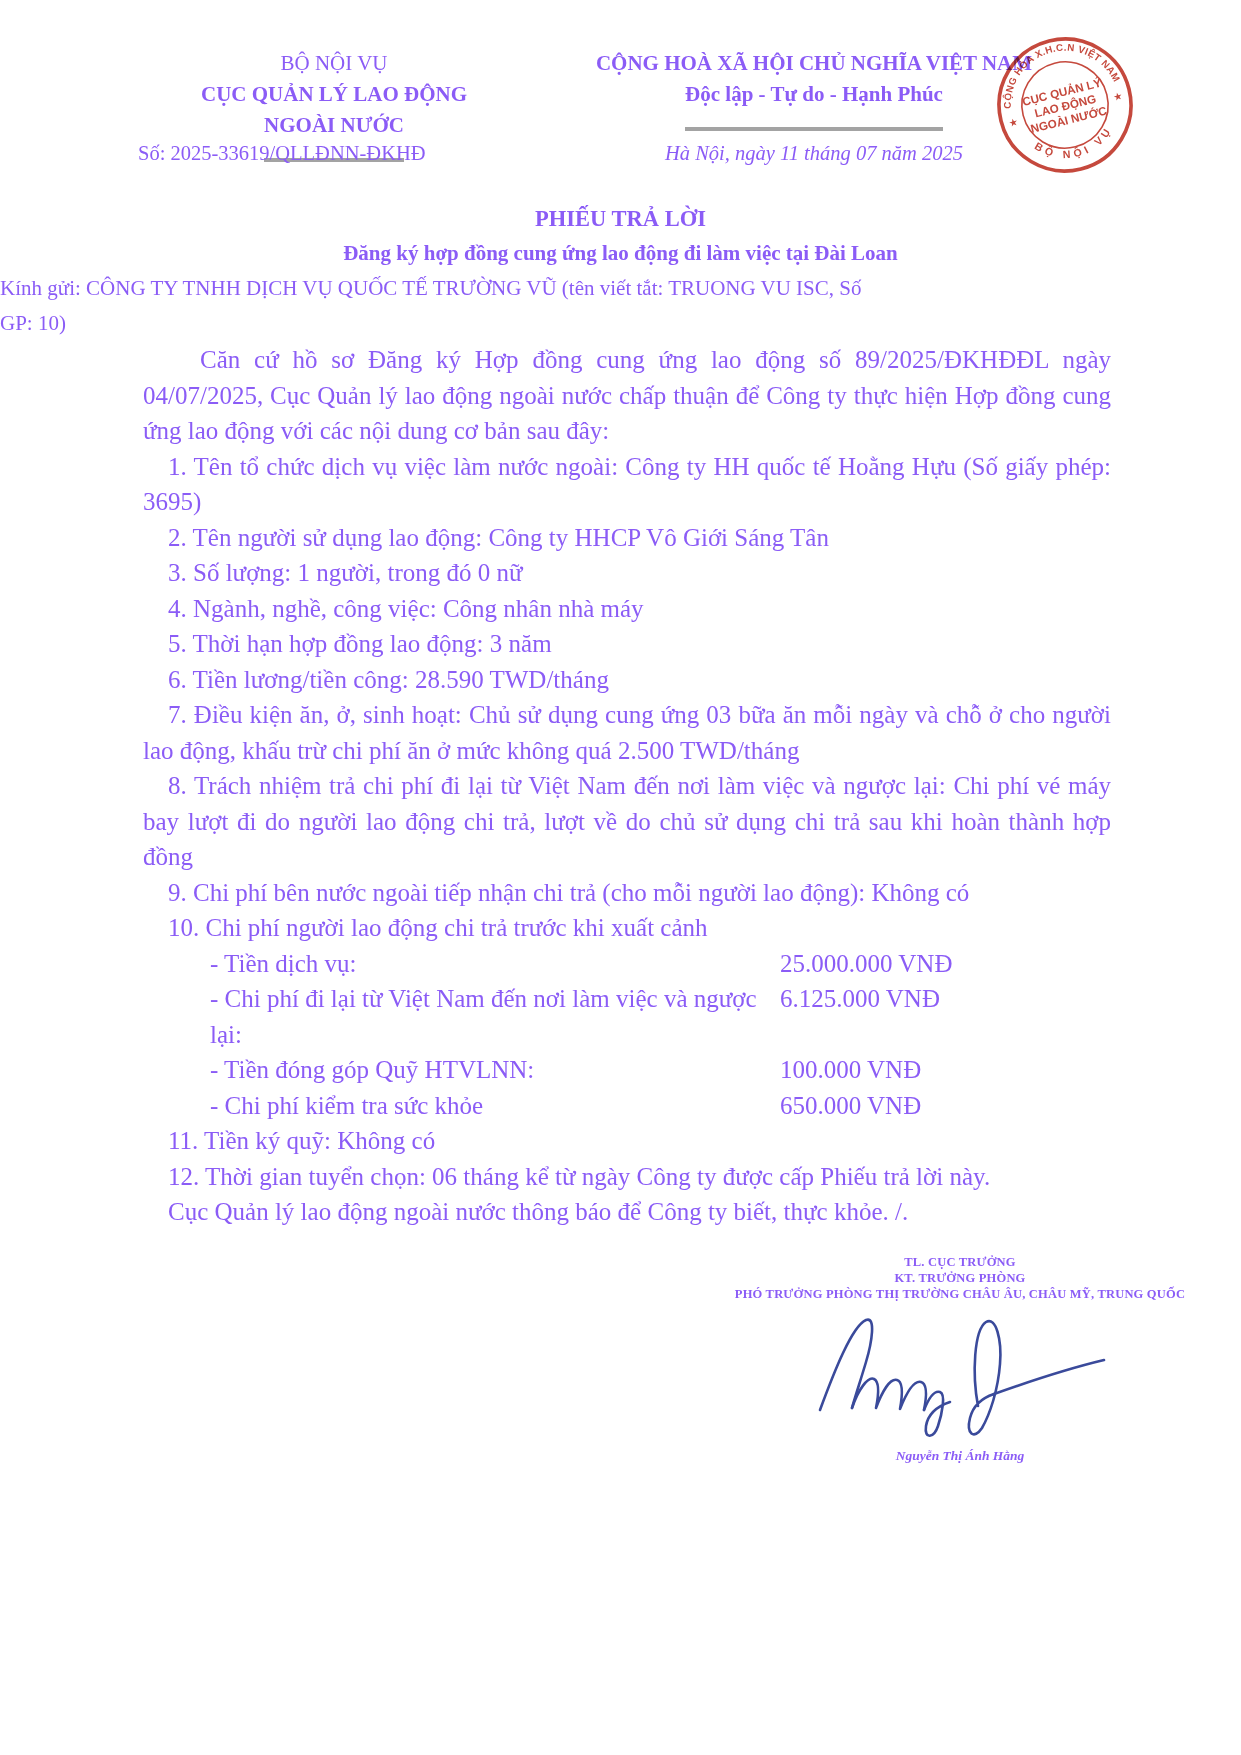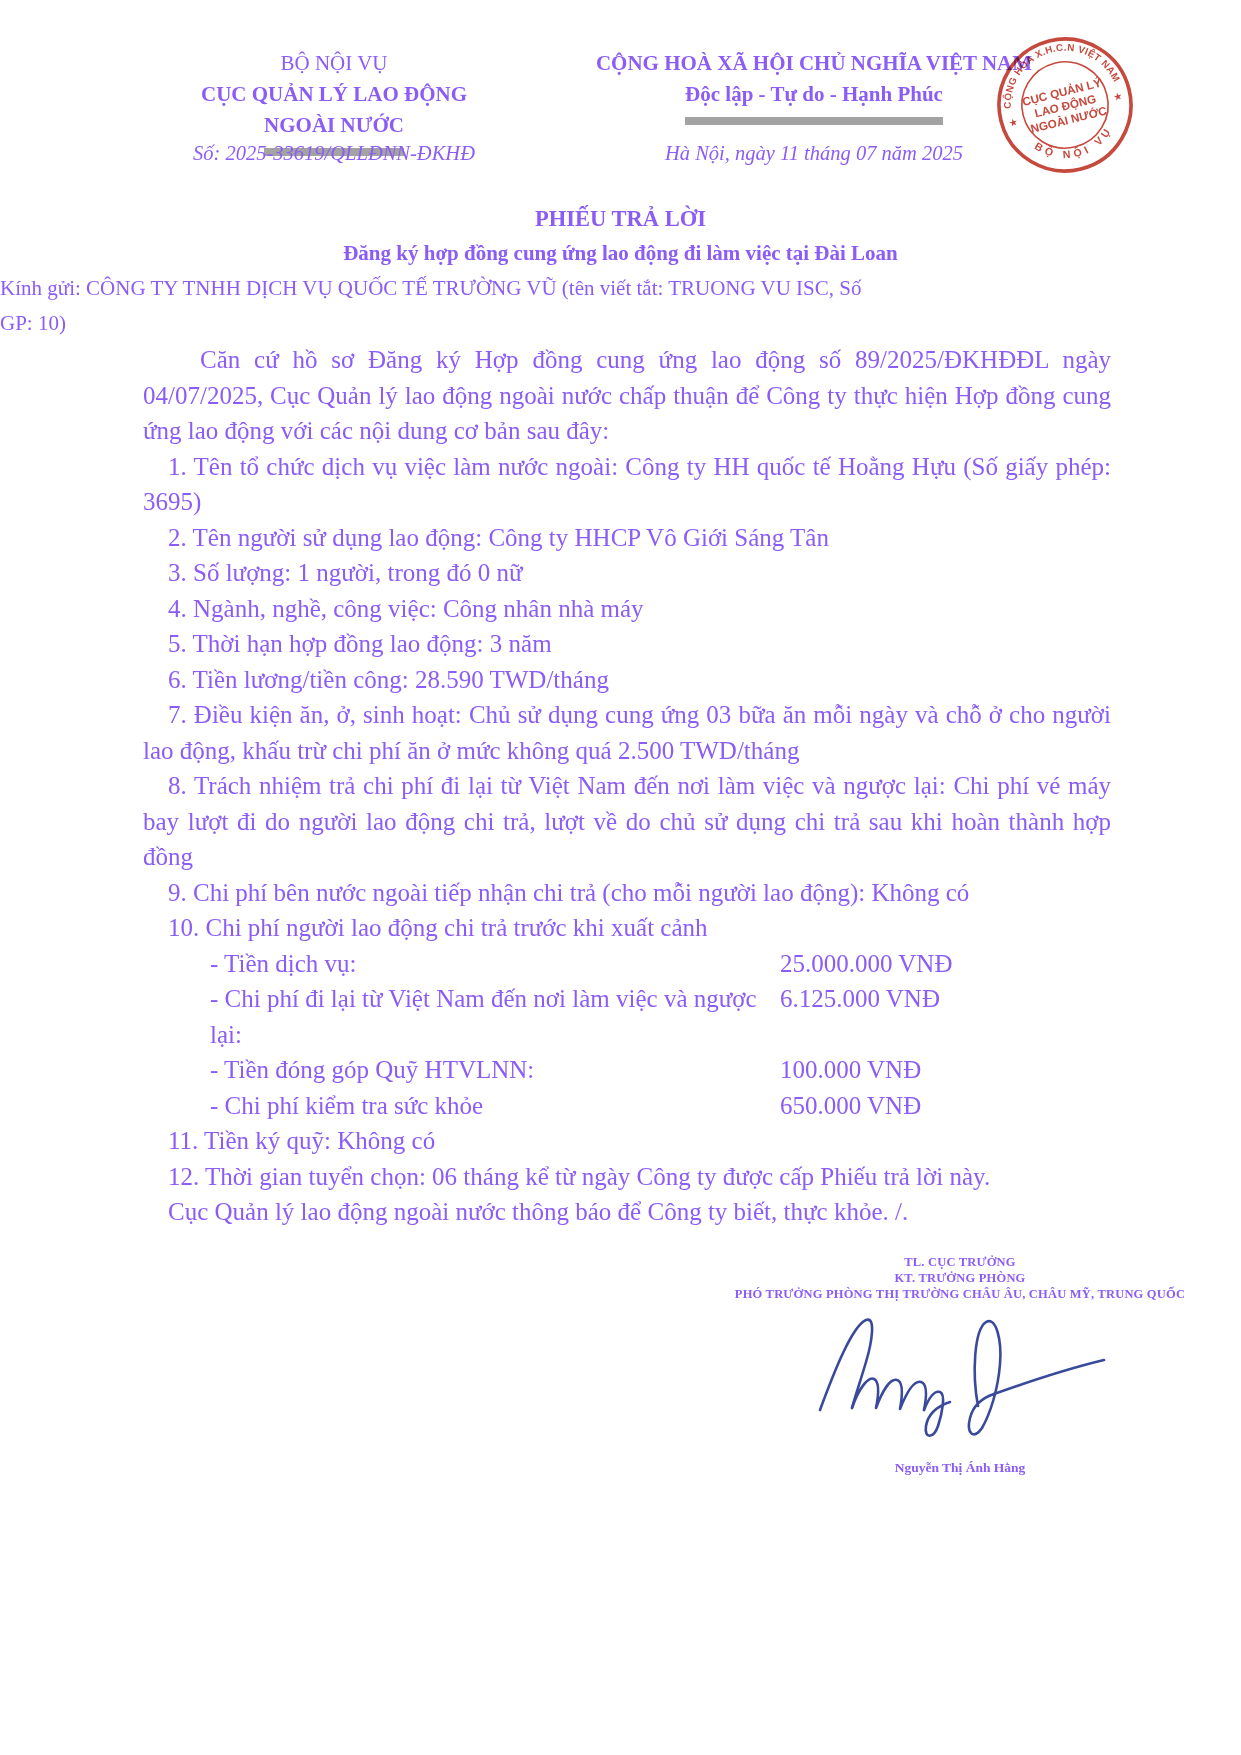--- a/index.html
+++ b/index.html
@@ -10,52 +10,52 @@
     color:#8b5cf6;
     font-family:"Liberation Serif","DejaVu Serif",serif;
     overflow:hidden;
   }
   
   .header{position:relative;height:128px;}
   .header-left{position:absolute;left:138px;top:48px;width:392px;text-align:center;}
   .header-right{position:absolute;left:540px;top:48px;width:548px;text-align:center;}
   .h-line{font-size:21px;line-height:31px;}
   .bold{font-weight:bold;}
-  .u{display:inline-block;border-bottom:8px solid #a3a3a3;padding-bottom:10px;line-height:25px;}
+  .u{display:inline-block;border-bottom:4px solid #a3a3a3;padding-bottom:20px;line-height:25px;}
   
   .stamp{
     position:absolute;left:994px;top:34px;width:142px;height:142px;
     transform:rotate(-14deg);
     mix-blend-mode:multiply;opacity:.93;
     z-index:5;
   }
   .stamp svg{display:block;}
   .stamp text{font-family:"Liberation Sans","DejaVu Sans",sans-serif;font-weight:bold;}
   
   .meta-row{position:relative;height:42px;margin-top:14px;}
-  .doc-number{position:absolute;left:138px;top:0;width:392px;text-align:center;font-size:20.5px;font-style:italic;}
+  .doc-number{position:absolute;left:138px;top:0;width:392px;font-size:20.5px;}
   .place-date{position:absolute;left:540px;top:0;width:548px;text-align:center;font-size:20.5px;font-style:italic;}
   
   .title{margin-top:18px;text-align:center;font-size:22.5px;font-weight:bold;line-height:34px;}
   .subtitle{text-align:center;font-size:21px;font-weight:bold;line-height:35px;}
   .recipient{font-size:21px;line-height:35px;}
   
   .body{margin:1px 130px 0 143px;font-size:25px;line-height:35.5px;}
   .body p{margin:0;}
   .intro{text-indent:57px;text-align:justify;}
   .item{text-indent:25px;text-align:justify;}
   .fee-row{display:flex;padding-left:67px;}
   .fee-label{width:570px;flex:none;}
   .fee-value{flex:none;}
   .closing{text-indent:25px;}
   
   .sig-block{width:520px;margin:24px 0 0 700px;text-align:center;}
   .sig-title{font-size:12.5px;font-weight:bold;line-height:16px;letter-spacing:.2px;}
   .sig-svg{display:block;margin:10px auto 0 auto;}
-  .sig-name{font-size:13.5px;font-weight:bold;margin-top:18px;}
+  .sig-name{font-size:13.5px;font-weight:bold;margin-top:6px;font-style:italic;}
 </style>
 </head>
 <body>
 
 <div class="page">
 
   <div class="header">
     <div class="header-left">
       <div class="h-line">BỘ NỘI VỤ</div>
       <div class="h-line bold">CỤC QUẢN LÝ LAO ĐỘNG</div>

